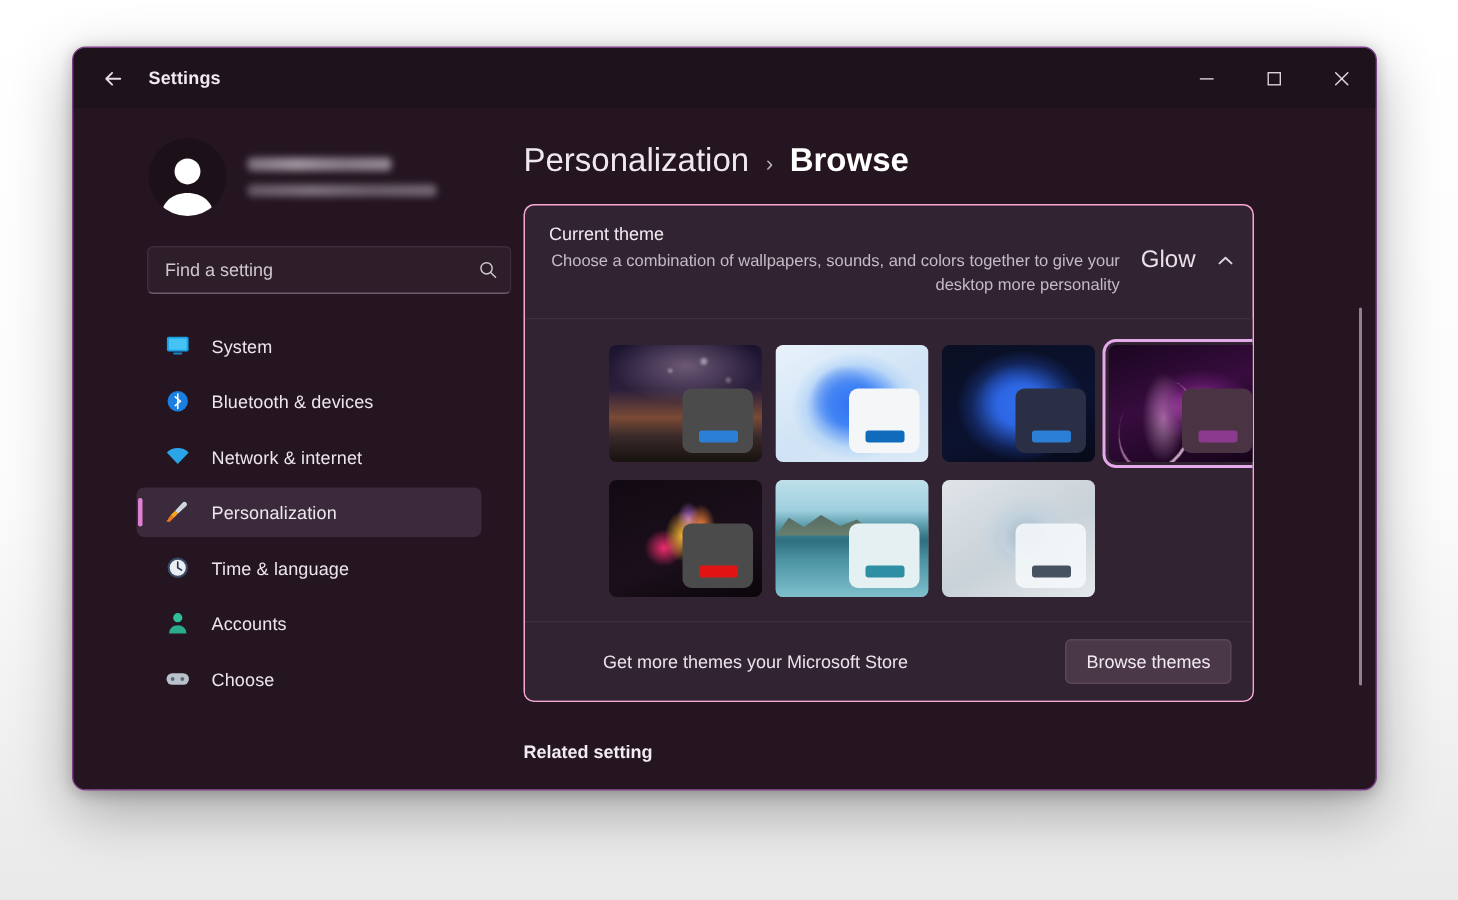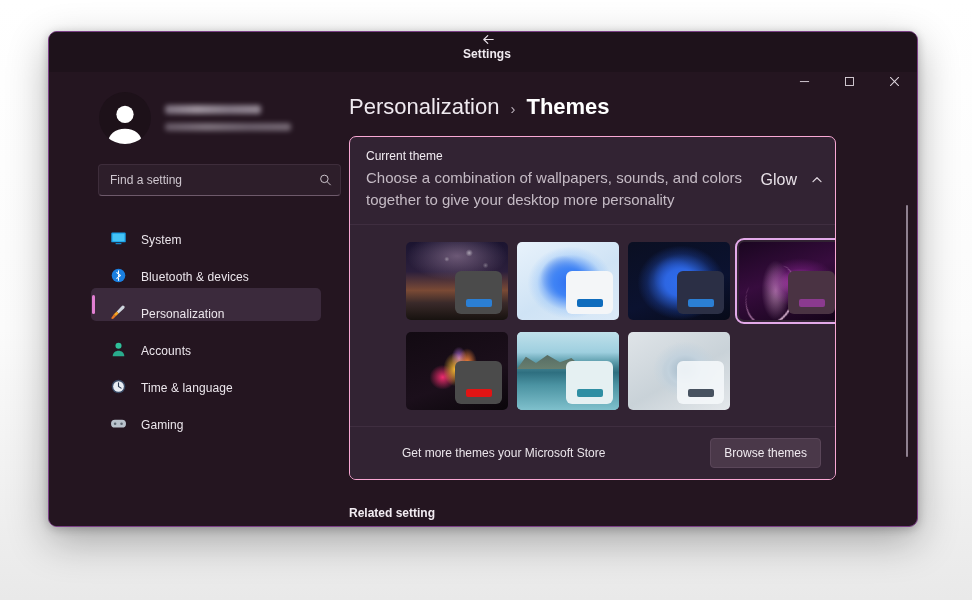--- a/index.html
+++ b/index.html
@@ -25,21 +25,21 @@
     border-radius: 9px;
     overflow: hidden;
     box-shadow: 0 14px 40px rgba(0,0,0,.30), 0 2px 10px rgba(0,0,0,.22);
   }
 
   
   .titlebar {
     position: absolute; left: 0; top: 0;
     width: 100%; height: 40px;
     background: #1e121b;
-    display: flex; align-items: center; flex-direction: column;
+    display: flex; align-items: center;
   }
   .back-btn {
     width: 32px; height: 30px; margin-left: 10px;
     display: flex; align-items: center; justify-content: center;
     border-radius: 4px; color: #e6dfe6;
   }
   .back-btn svg { width: 15px; height: 15px; }
   .app-title {
     margin-left: 8px;
     font-size: 12px; font-weight: 600; color: #f0eaf0;
@@ -112,21 +112,21 @@
   .search-box input::placeholder { color: #cfc7cf; opacity: 1; }
   .search-ico {
     position: absolute; right: 9px; top: 50%; transform: translateY(-50%);
     color: #cfc7cf; pointer-events: none;
   }
   .search-ico svg { width: 13px; height: 13px; display: block; }
 
   .nav { margin-top: 18px; padding: 0 10px; }
   .nav-item {
     position: relative;
-    display: flex; align-items: flex-end;
+    display: flex; align-items: center;
     height: 33px;
     padding-left: 19px;
     border-radius: 5px;
     margin-bottom: 4px;
   }
   .nav-item .nlabel {
     font-size: 12px; color: #ece6ec; margin-left: 14px;
     letter-spacing: .1px;
   }
   .nav-item.active { background: #3b2a3c; }
@@ -159,21 +159,21 @@
     border: 1px solid #f9a8d4;
     border-radius: 7px;
     overflow: hidden;
   }
   .card-head {
     display: flex; align-items: center;
     padding: 12px 12px 13px 16px;
   }
   .ch-text { flex: 1; padding-right: 14px; }
   .ch-title { font-size: 12px; color: #f2ecf2; margin-bottom: 4px; }
-  .ch-desc  { font-size: 15px; color: #c4bac4; line-height: 1.45; max-width: 442px; }
+  .ch-desc  { font-size: 11px; color: #c4bac4; line-height: 1.45; max-width: 442px; text-align: right; }
   .ch-value { font-size: 16px; color: #e8e1e8; margin-right: 14px; white-space: nowrap; }
   .ch-chev  { color: #ddd4dd; display: flex; align-items: center; }
   .ch-chev svg { width: 12px; height: 12px; }
 
   .card-divider { height: 1px; background: #3f2e40; }
 
   .thumbs-panel { padding: 17px 0 16px 56px; background: #322333; }
   .thumb-row { display: flex; }
   .thumb-row + .thumb-row { margin-top: 12px; }
   .thumb {
@@ -375,66 +375,72 @@
           </div>
 
           <div class="nav-item">
             <svg class="nico" viewBox="0 0 20 20">
               <circle cx="10" cy="10" r="8" fill="#1a7fe0"></circle>
               <path d="M8 6.6l4.2 3.4L8 13.4M10 4.4v11.2" stroke="#fff" stroke-width="1.25" fill="none" stroke-linejoin="round" stroke-linecap="round"></path>
             </svg>
             <span class="nlabel">Bluetooth &amp; devices</span>
           </div>
 
+          <div class="nav-item">
+            <svg class="nico" viewBox="0 0 20 20">
+              <path d="M10 15.6L1.4 6.6C3.7 4.4 6.7 3.2 10 3.2s6.3 1.2 8.6 3.4z" fill="#2aa6e8"></path>
+            </svg>
+            <span class="nlabel">Network &amp; internet</span>
+          </div>
 
           <div class="nav-item active">
             <svg class="nico" viewBox="0 0 20 20">
               <path d="M16.6 2.4c.9.9.9 2-.1 2.9l-6.4 5.8-2.2-2.2 5.8-6.4c.9-1 2-1 2.9-.1z" fill="#cfd6de"></path>
               <path d="M7.9 8.9l2.2 2.2-3.3 3.4-2.3-2.3z" fill="#f5a623"></path>
               <path d="M4.5 12.2l2.3 2.3-2.6 2.6c-.9.9-2.6.5-3.1-.5.8-.2 1.3-.8 1.4-1.6z" fill="#e87722"></path>
             </svg>
             <span class="nlabel">Personalization</span>
           </div>
 
 
           <div class="nav-item">
             <svg class="nico" viewBox="0 0 20 20">
-              <circle cx="10" cy="5.6" r="3.6" fill="#2fc09a"></circle>
-              <path d="M3.2 18c0-3.8 3-6.4 6.8-6.4S16.8 14.2 16.8 18z" fill="#29ab8c"></path>
-            </svg>
-            <span class="nlabel">Accounts</span>
-          </div>
-
-          <div class="nav-item">
-            <svg class="nico" viewBox="0 0 20 20">
               <circle cx="10" cy="10" r="8" fill="#3a4b66"></circle>
               <circle cx="10" cy="10" r="6.3" fill="#e9eef4"></circle>
               <path d="M10 5.6V10l3 1.9" stroke="#2b3a52" stroke-width="1.3" fill="none" stroke-linecap="round"></path>
             </svg>
             <span class="nlabel">Time &amp; language</span>
           </div>
 
           <div class="nav-item">
             <svg class="nico" viewBox="0 0 20 20">
+              <circle cx="10" cy="5.6" r="3.6" fill="#2fc09a"></circle>
+              <path d="M3.2 18c0-3.8 3-6.4 6.8-6.4S16.8 14.2 16.8 18z" fill="#29ab8c"></path>
+            </svg>
+            <span class="nlabel">Accounts</span>
+          </div>
+
+          <div class="nav-item">
+            <svg class="nico" viewBox="0 0 20 20">
               <rect x="1.2" y="5.6" width="17.6" height="9.2" rx="4.6" fill="#b9c2cc"></rect>
               <circle cx="6" cy="10.2" r="1.5" fill="#5c6772"></circle>
               <circle cx="13.6" cy="10.2" r="1.5" fill="#5c6772"></circle>
             </svg>
-            <span class="nlabel">Gaming</span>
+            <span class="nlabel">Choose</span>
           </div>
 
         </div>
       </div>
 
       <div class="main">
 
         <div class="breadcrumb">
           <span class="bc-parent">Personalization</span>
           <span class="bc-sep">›</span>
-          <span class="bc-current">Themes</span>
+          <span class="bc-current">Browse</span>
         </div>
 
         <div class="card">
 
           <div class="card-head">
             <div class="ch-text">
               <div class="ch-title">Current theme</div>
               <div class="ch-desc">Choose a combination of wallpapers, sounds, and colors together to give your desktop more personality</div>
             </div>
             <div class="ch-value">Glow</div>

